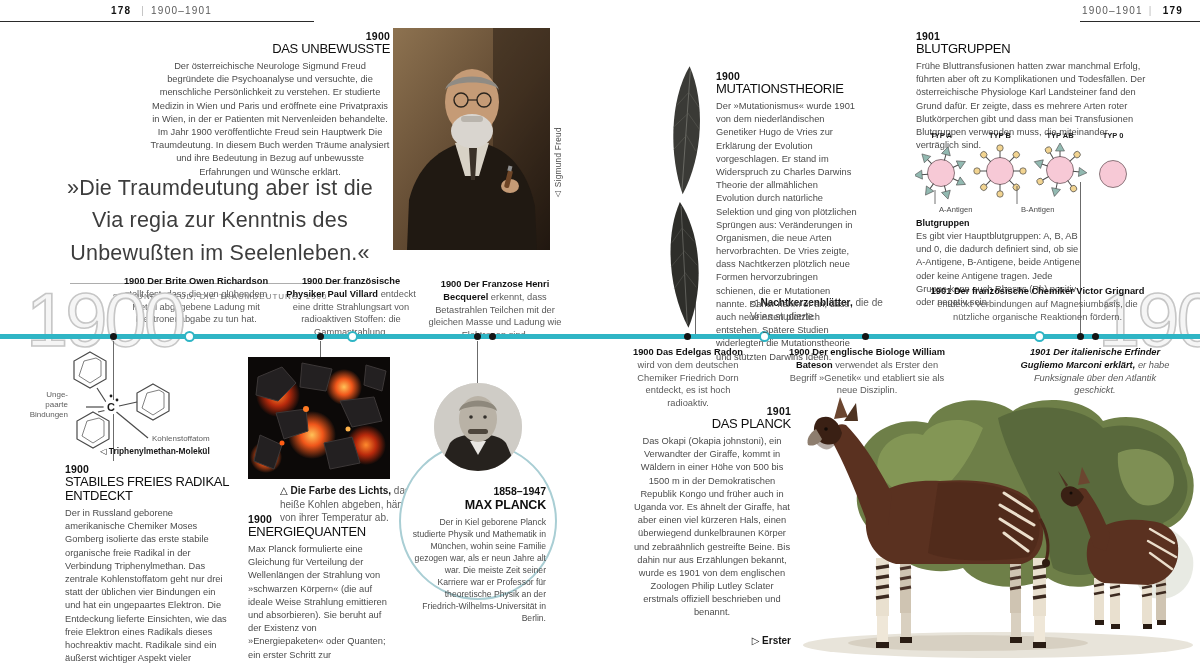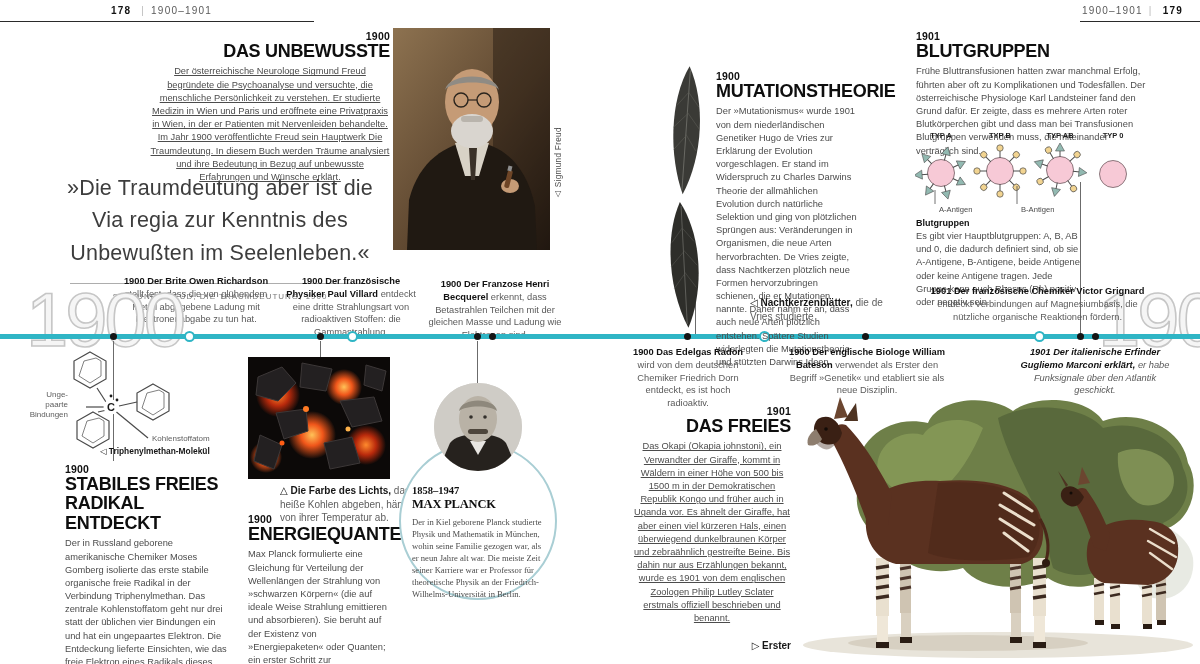--- a/index.html
+++ b/index.html
@@ -5,24 +5,24 @@
   html,body{margin:0;padding:0;background:#ffffff;}
   .page{position:relative;width:1200px;height:664px;background:#ffffff;overflow:hidden;
         font-family:"Liberation Sans","DejaVu Sans",sans-serif;color:#1a1a1a;}
   
   .hdr{position:absolute;top:5px;font-size:10px;letter-spacing:1.2px;color:#5a5a5a;}
   .hdr b{color:#111;font-weight:bold;margin:0 4px;}
   .hdr .sep{color:#bbb;margin:0 6px;}
   .rule{position:absolute;height:1.3px;background:#2a2a2a;}
   
   .year{font-weight:bold;font-size:10.5px;color:#101010;letter-spacing:.2px;}
-  .btitle{font-weight:bold;font-size:18px;line-height:1.08;color:#0e0e0e;letter-spacing:-.3px;}
+  .btitle{font-weight:normal;font-size:13px;line-height:1.08;color:#0e0e0e;letter-spacing:-.3px;}
   .body{font-size:9.3px;line-height:1.42;color:#4c4c4c;margin-top:4px;}
   .right{text-align:right;}
-  .center{text-align:center;text-decoration:underline;}
+  .center{text-align:center;}
   .blk{position:absolute;}
   
   .tl-entry{position:absolute;text-align:center;font-size:9.3px;line-height:1.38;color:#5a5a5a;}
   .tl-entry b{color:#121212;}
   
   .quote{position:absolute;text-align:center;font-size:21.5px;line-height:1.5;color:#3d3d3d;letter-spacing:.2px;margin-top:12px;}
   .attrib{margin:14px auto 0;width:88%;border-top:1px solid #adadad;padding-top:7px;
           font-size:8px;letter-spacing:1px;color:#787878;}
   
   .band{position:absolute;left:0;top:334px;width:1200px;height:5px;}
@@ -33,21 +33,21 @@
   .ghost{position:absolute;font-size:76px;font-weight:400;letter-spacing:-3px;
          color:#f5f5f5;-webkit-text-stroke:1.6px #c6c6c6;line-height:1;}
   
   .cap{font-size:10px;line-height:1.35;color:#5d5d5d;padding-left:32px;}
   .cap b{color:#161616;}
   .vcap{position:absolute;writing-mode:vertical-rl;transform:rotate(180deg);
         font-size:8.2px;color:#4a4a4a;letter-spacing:.3px;}
   .prelines{white-space:pre-line;}
   .svgbox{position:absolute;text-align:center;}
   .svglbl{font-family:"Liberation Sans","DejaVu Sans",sans-serif;}
-  .plancktext{position:absolute;text-align:left;font-family:Liberation Serif, serif;}
+  .plancktext{position:absolute;text-align:right;}
   .plancktext .yrs{font-weight:bold;font-size:10.5px;color:#111;}
   .plancktext .nm{font-weight:bold;font-size:12.5px;color:#0e0e0e;letter-spacing:-.2px;margin-top:1px;}
   .plancktext .bd{font-size:8.6px;line-height:1.4;color:#4c4c4c;margin-top:4px;}
   .mol-lbl{position:absolute;font-size:8px;line-height:1.25;color:#5d5d5d;}
   .mol-cap{position:absolute;font-size:8.4px;font-weight:bold;color:#161616;}
 </style>
 </head>
 <body>
 
 <div class="page">
@@ -347,21 +347,21 @@
     <b>1900 Der englische Biologe William Bateson</b>
     <span>verwendet als Erster den Begriff »Genetik« und etabliert sie als neue Disziplin.</span>
   </div>
   <div class="tl-entry" style="left:1015px;top:346px;width:160px;font-style:italic;">
     <b>1901 Der italienische Erfinder Gugliemo Marconi erklärt,</b>
     <span>er habe Funksignale über den Atlantik geschickt.</span>
   </div>
 
   <div class="blk right" style="left:633px;top:405px;width:158px;">
     <div class="year">1901</div>
-    <div class="btitle">DAS FREIES</div>
+    <div class="btitle">DAS PLANCK</div>
     <div class="body center">Das Okapi (Okapia johnstoni), ein Verwandter der Giraffe, kommt in Wäldern in einer Höhe von 500 bis 1500 m in der Demokratischen Republik Kongo und früher auch in Uganda vor. Es ähnelt der Giraffe, hat aber einen viel kürzeren Hals, einen überwiegend dunkelbraunen Körper und zebraähnlich gestreifte Beine. Bis dahin nur aus Erzählungen bekannt, wurde es 1901 von dem englischen Zoologen Philip Lutley Sclater erstmals offiziell beschrieben und benannt.</div>
     <div class="cap" style="margin-top:14px;"><b>▷ Erster</b></div>
   </div>
 
   <div class="svgbox" style="left:788px;top:393px;">
     <svg width="412" height="271" viewBox="0 0 412 271">
 
       <path d="M70,95 C60,55 95,20 140,30 C150,5 200,0 225,18 C250,0 300,5 315,28 C350,15 395,35 400,70 C412,90 405,125 380,135 C390,160 360,185 330,175 C320,195 280,200 260,185 C230,200 190,195 175,175 C140,185 105,170 100,145 C75,140 65,115 70,95 Z" fill="#6e7f48"></path>
       <path d="M210,25 C240,8 295,12 315,35 C350,25 390,45 395,75 C405,95 398,120 375,130 C385,155 355,175 330,165 C318,182 285,188 265,175 L250,120 C230,80 215,50 210,25 Z" fill="#59693c"></path>
       <path d="M90,80 C85,55 110,35 135,42 C145,25 180,22 195,35 C185,60 170,85 150,100 C130,112 105,100 90,80 Z" fill="#879a58" opacity=".85"></path>

